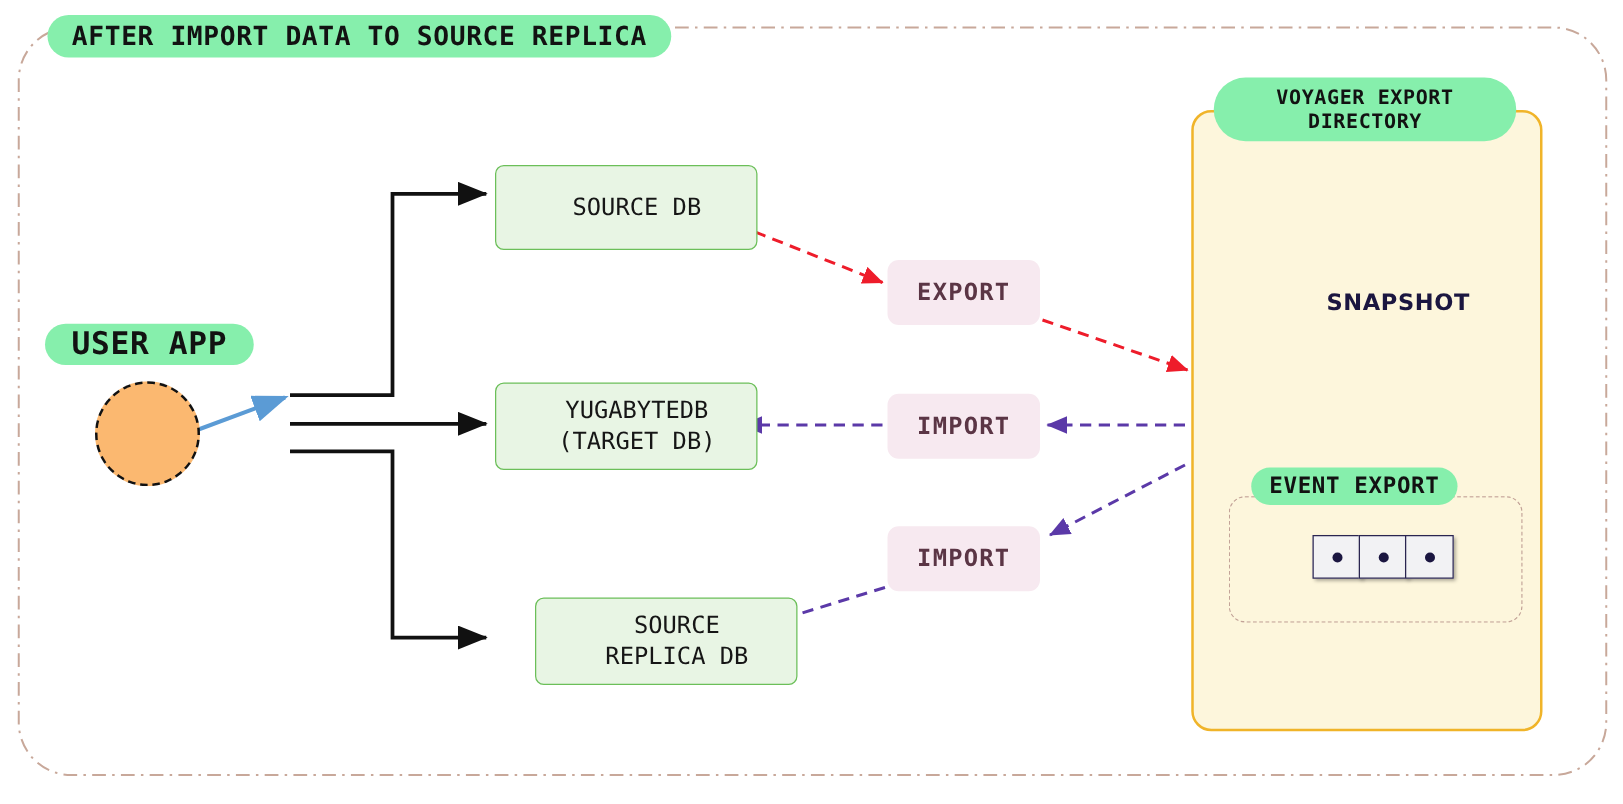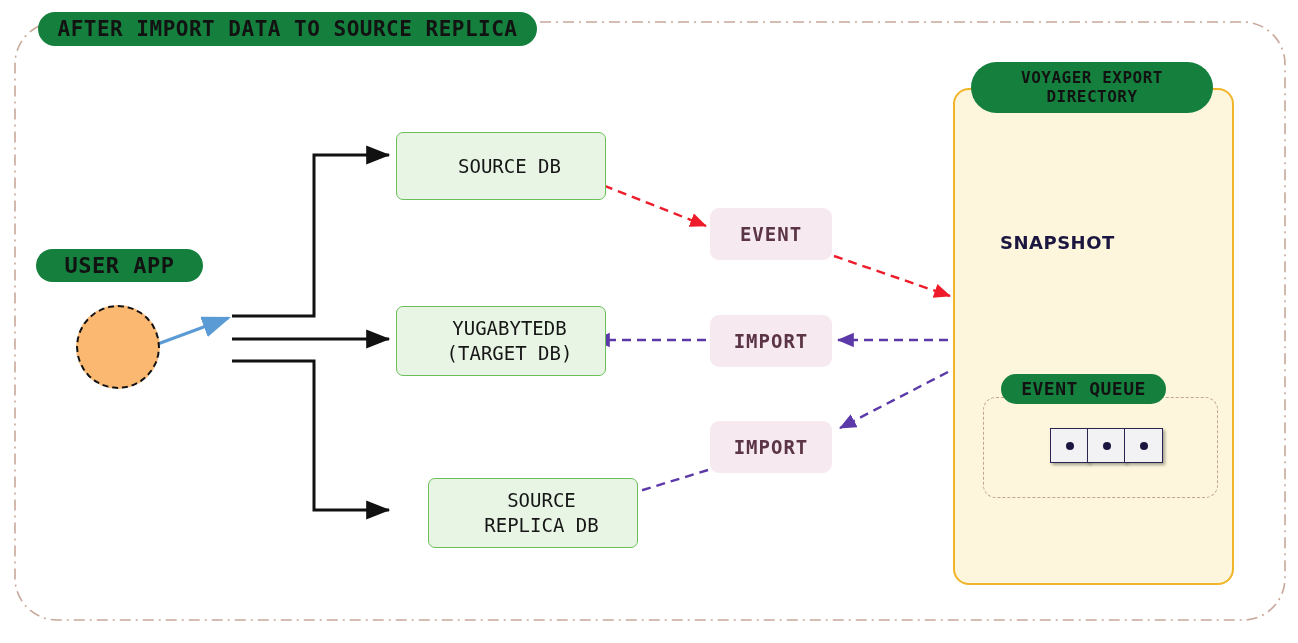--- a/index.html
+++ b/index.html
@@ -20,21 +20,21 @@
   svg.layer {
     position: absolute;
     left: 0;
     top: 0;
     width: 1298px;
     height: 643px;
     pointer-events: none;
   }
   .pill {
     position: absolute;
-    background: #15803d;
+    background: #86efac;
     border-radius: 999px;
     display: flex;
     align-items: center;
     justify-content: center;
     text-align: center;
     font-family: "DejaVu Sans Mono", monospace;
     font-weight: bold;
     color: #121212;
     letter-spacing: 0.5px;
     line-height: 1.15;
@@ -166,50 +166,50 @@
   <div class="q-cell" style="left:1050px; top:428px; width:37px; height:33px;">
     <span class="q-dot"></span>
   </div>
   <div class="q-cell" style="left:1087px; top:428px; width:37px; height:33px;">
     <span class="q-dot"></span>
   </div>
   <div class="q-cell" style="left:1124px; top:428px; width:37px; height:33px;">
     <span class="q-dot"></span>
   </div>
 
-  <div style="position:absolute; left:1000px; top:232px; width:176px; text-align:left;
+  <div style="position:absolute; left:1000px; top:232px; width:176px; text-align:right;
               font-family:'DejaVu Sans', sans-serif; font-weight:bold; font-size:18px;
               color:#1b1640; letter-spacing:0.5px; z-index:5;">SNAPSHOT</div>
 
   <div class="pill" style="left:38px; top:12px; width:499px; height:34px; font-size:21px;">
     <span>AFTER IMPORT DATA TO SOURCE REPLICA</span>
   </div>
 
-  <div class="pill" style="left:36px; top:249px; width:167px; height:33px; font-size:22px;">
+  <div class="pill" style="left:36px; top:259px; width:167px; height:33px; font-size:25px;">
     <span>USER APP</span>
   </div>
 
   <div class="pill" style="left:971px; top:62px; width:242px; height:51px; font-size:16px; white-space:pre-line;">
     <span>VOYAGER EXPORT
 DIRECTORY</span>
   </div>
 
   <div class="pill" style="left:1001px; top:374px; width:165px; height:30px; font-size:18px;">
-    <span>EVENT QUEUE</span>
+    <span>EVENT EXPORT</span>
   </div>
 
   <div class="user-circle" style="left:76px; top:305px; width:80px; height:80px;"></div>
 
   <div class="node-box" style="left:396px; top:132px; width:191px; height:66px;">SOURCE DB</div>
 
   <div class="node-box" style="left:396px; top:306px; width:191px; height:68px;">YUGABYTEDB
 (TARGET DB)</div>
 
   <div class="node-box" style="left:396px; top:478px; width:191px; height:68px;margin-left:32px;">SOURCE
 REPLICA DB</div>
 
-  <div class="edge-label" style="left:710px; top:208px; width:122px; height:52px;">EVENT</div>
+  <div class="edge-label" style="left:710px; top:208px; width:122px; height:52px;">EXPORT</div>
 
   <div class="edge-label" style="left:710px; top:315px; width:122px; height:52px;">IMPORT</div>
 
   <div class="edge-label" style="left:710px; top:421px; width:122px; height:52px;">IMPORT</div>
 
 </div>
 
 </body></html>

